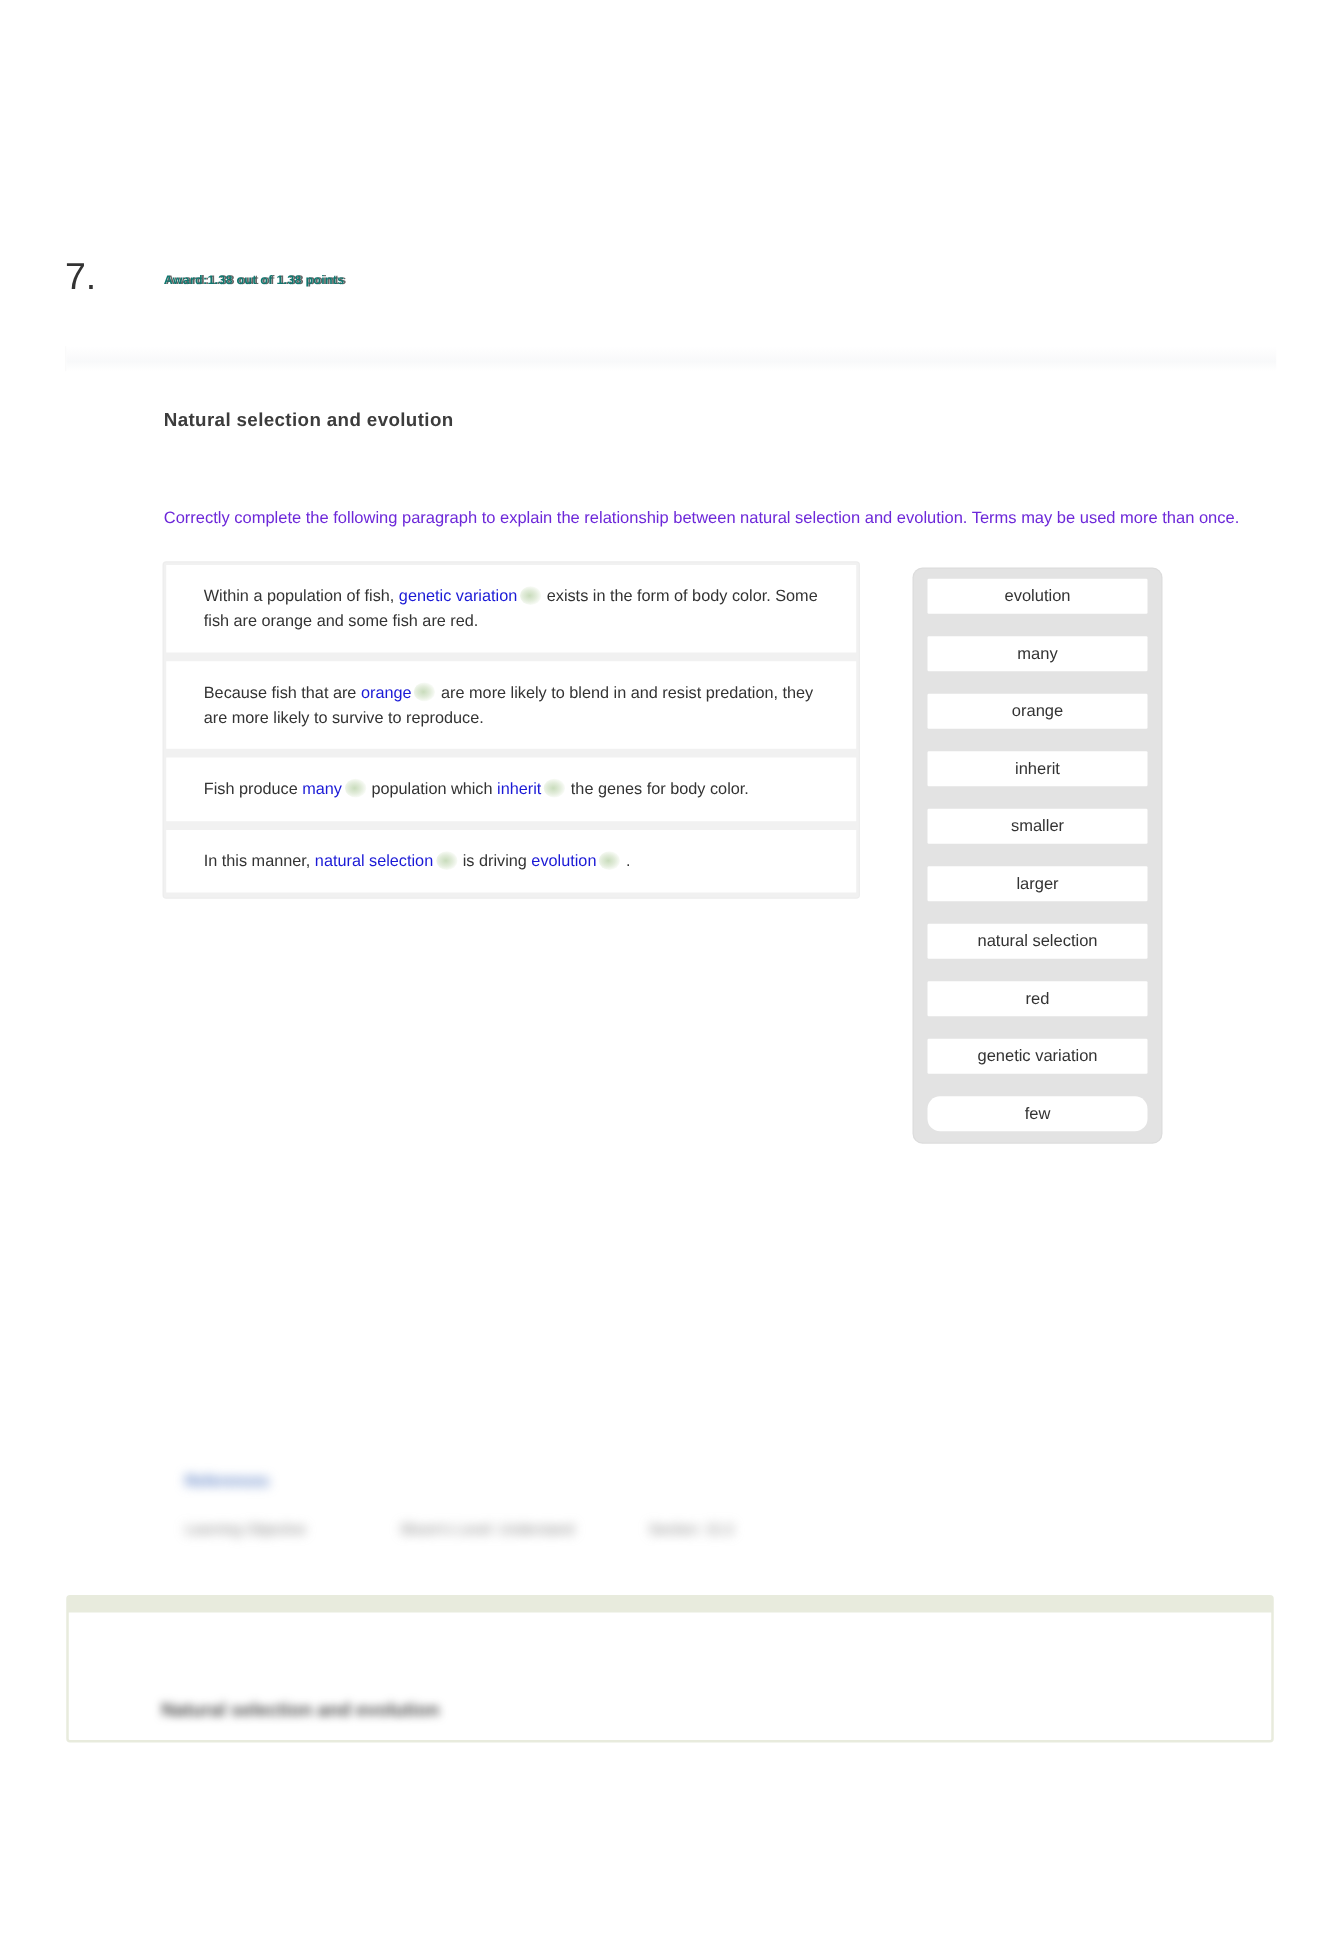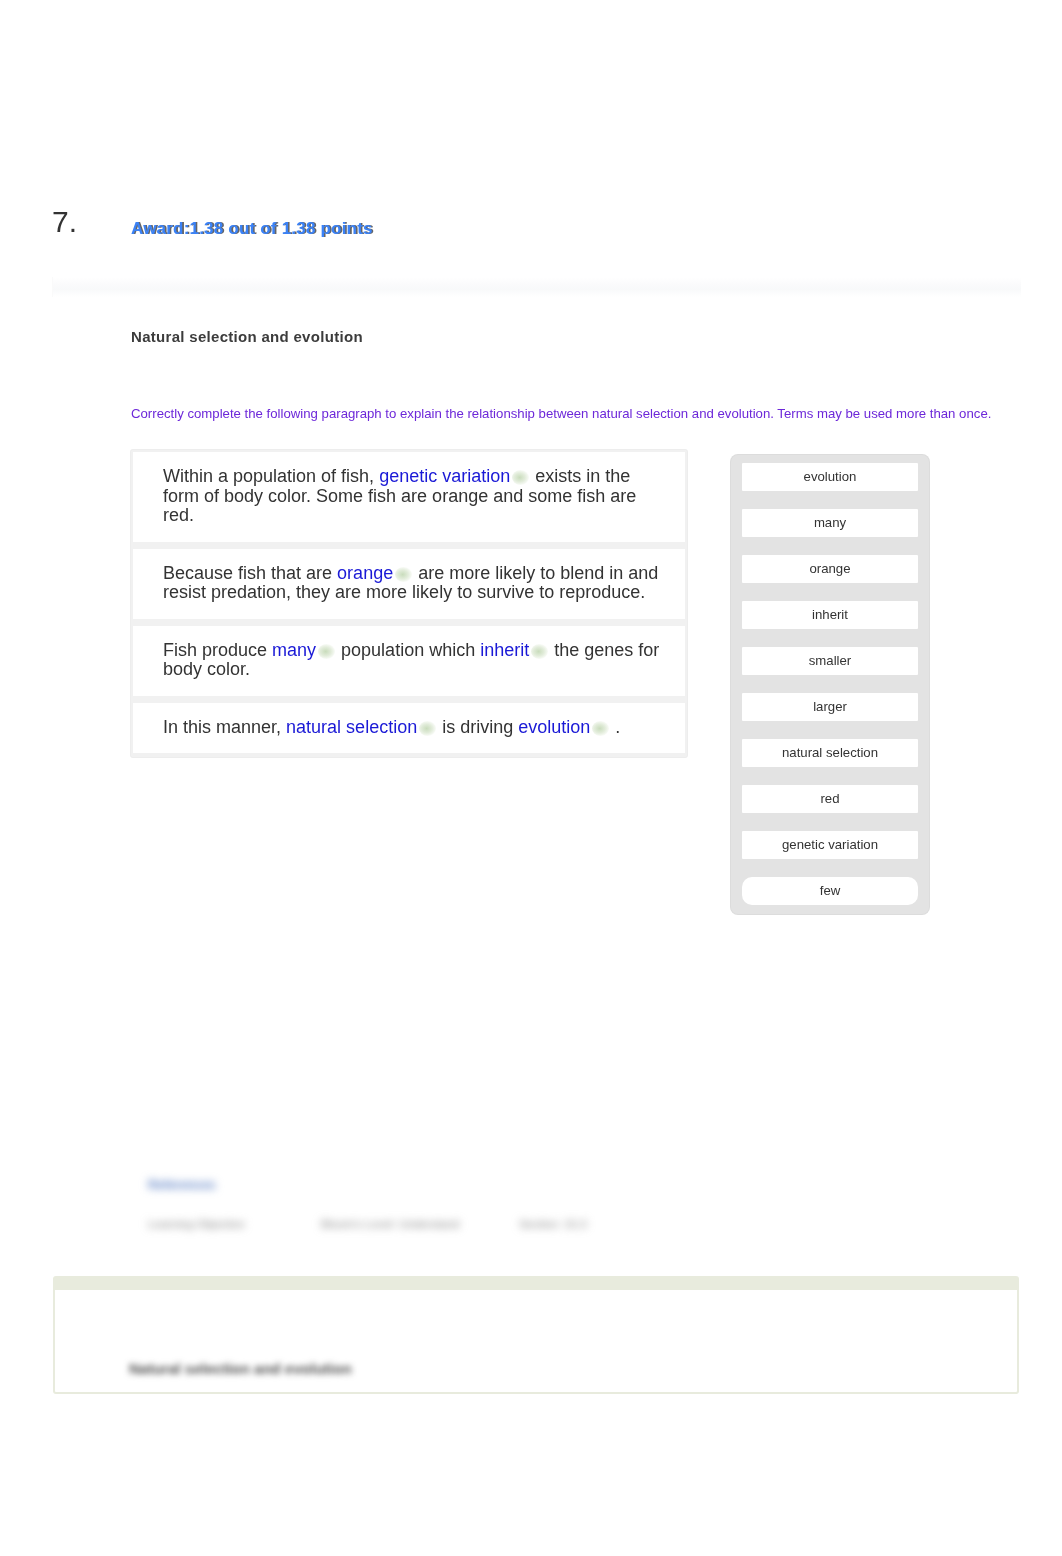--- a/index.html
+++ b/index.html
@@ -30,23 +30,23 @@
     top: 0px;
     font-size: 30px;
     font-weight: 400;
     color: #333333;
     letter-spacing: 0px;
   }
   .q-award {
     position: absolute;
     left: 131px;
     top: 14px;
-    font-size: 17px;
+    font-size: 10px;
     font-weight: 700;
-    color: #3b82f6;
+    color: #0f766e;
     letter-spacing: 0.2px;
     
     text-shadow: 1.6px 0 0 rgba(74,74,74,0.85);
   }
 
   
   .divider-band {
     position: absolute;
     left: 52px;
     top: 277px;
@@ -85,21 +85,21 @@
     width: 556px;
     background: #f1f1f1;
     border-radius: 2px;
     padding: 2px 0;
     box-shadow: 0 0 0 1px #ededed;
   }
   .sentence-card {
     background: #ffffff;
     margin: 0 2px 7px 2px;
     padding: 15px 18px 16px 30px;
-    font-size: 18px;
+    font-size: 13px;
     line-height: 19.5px;
     color: #333333;
     min-height: 40px;
     box-sizing: border-box;
   }
   .sentence-card:last-child { margin-bottom: 2px; }
 
   .blank {
     color: #1a19d6;
     white-space: nowrap;

